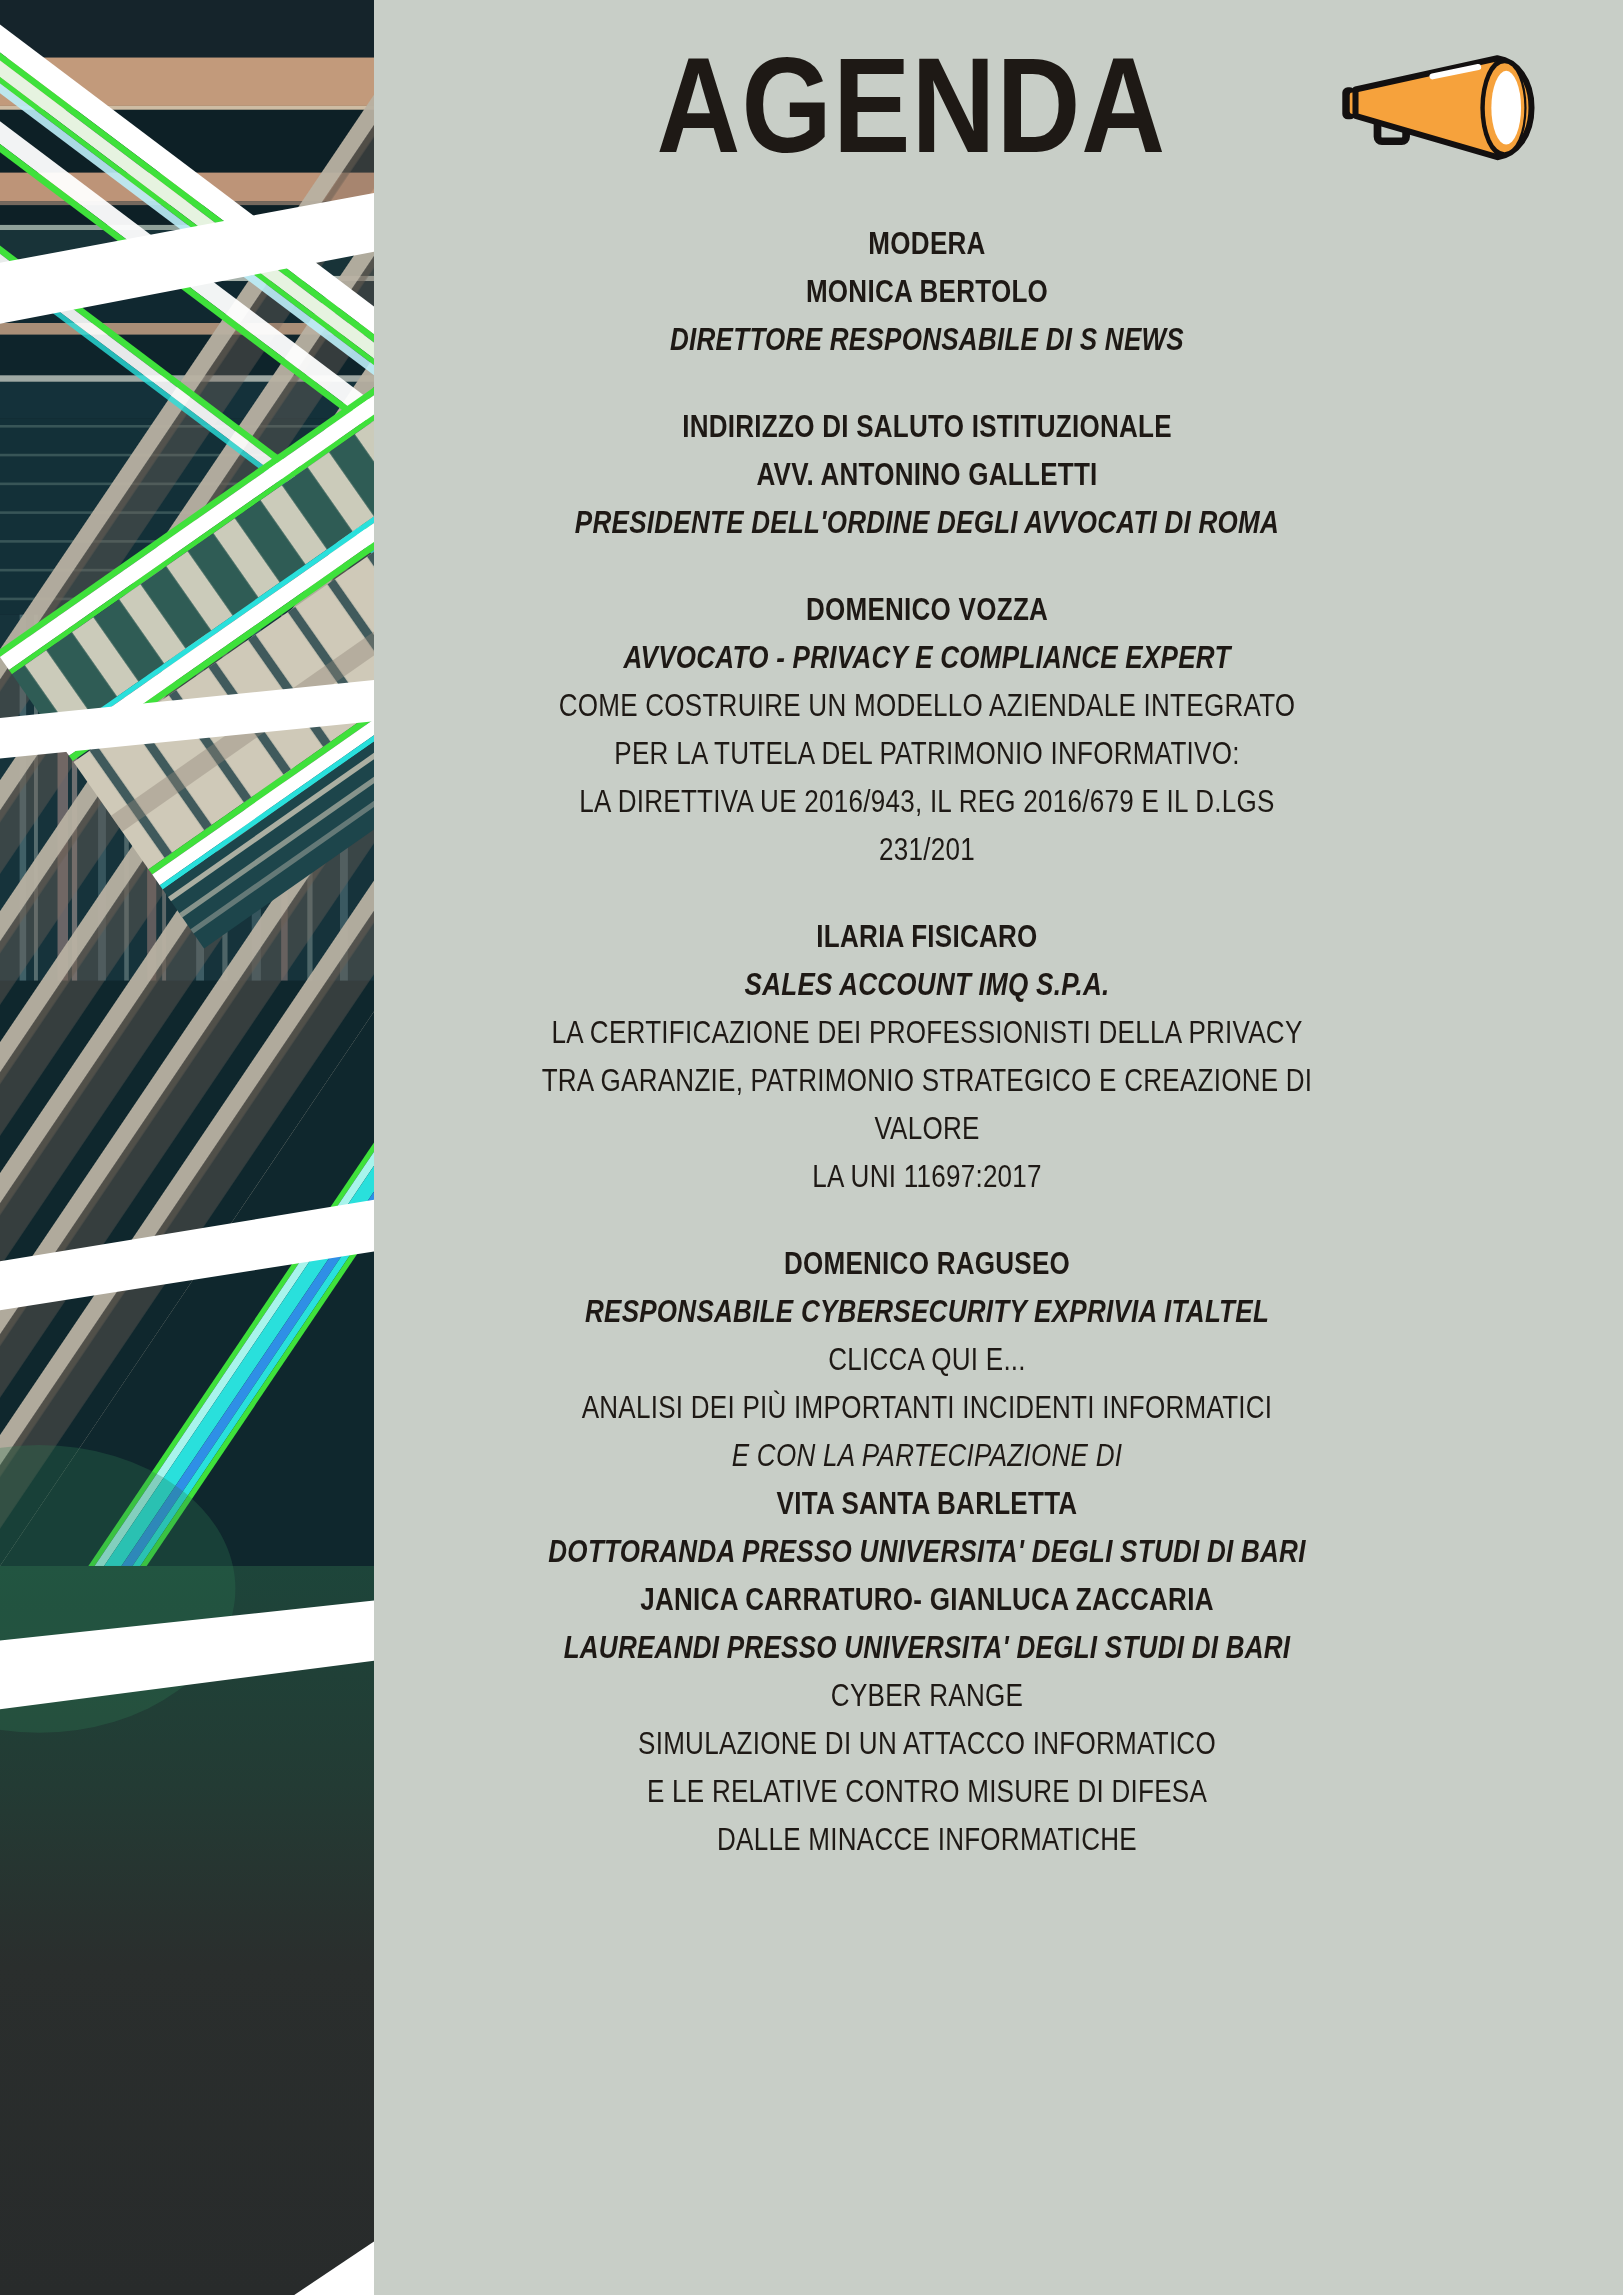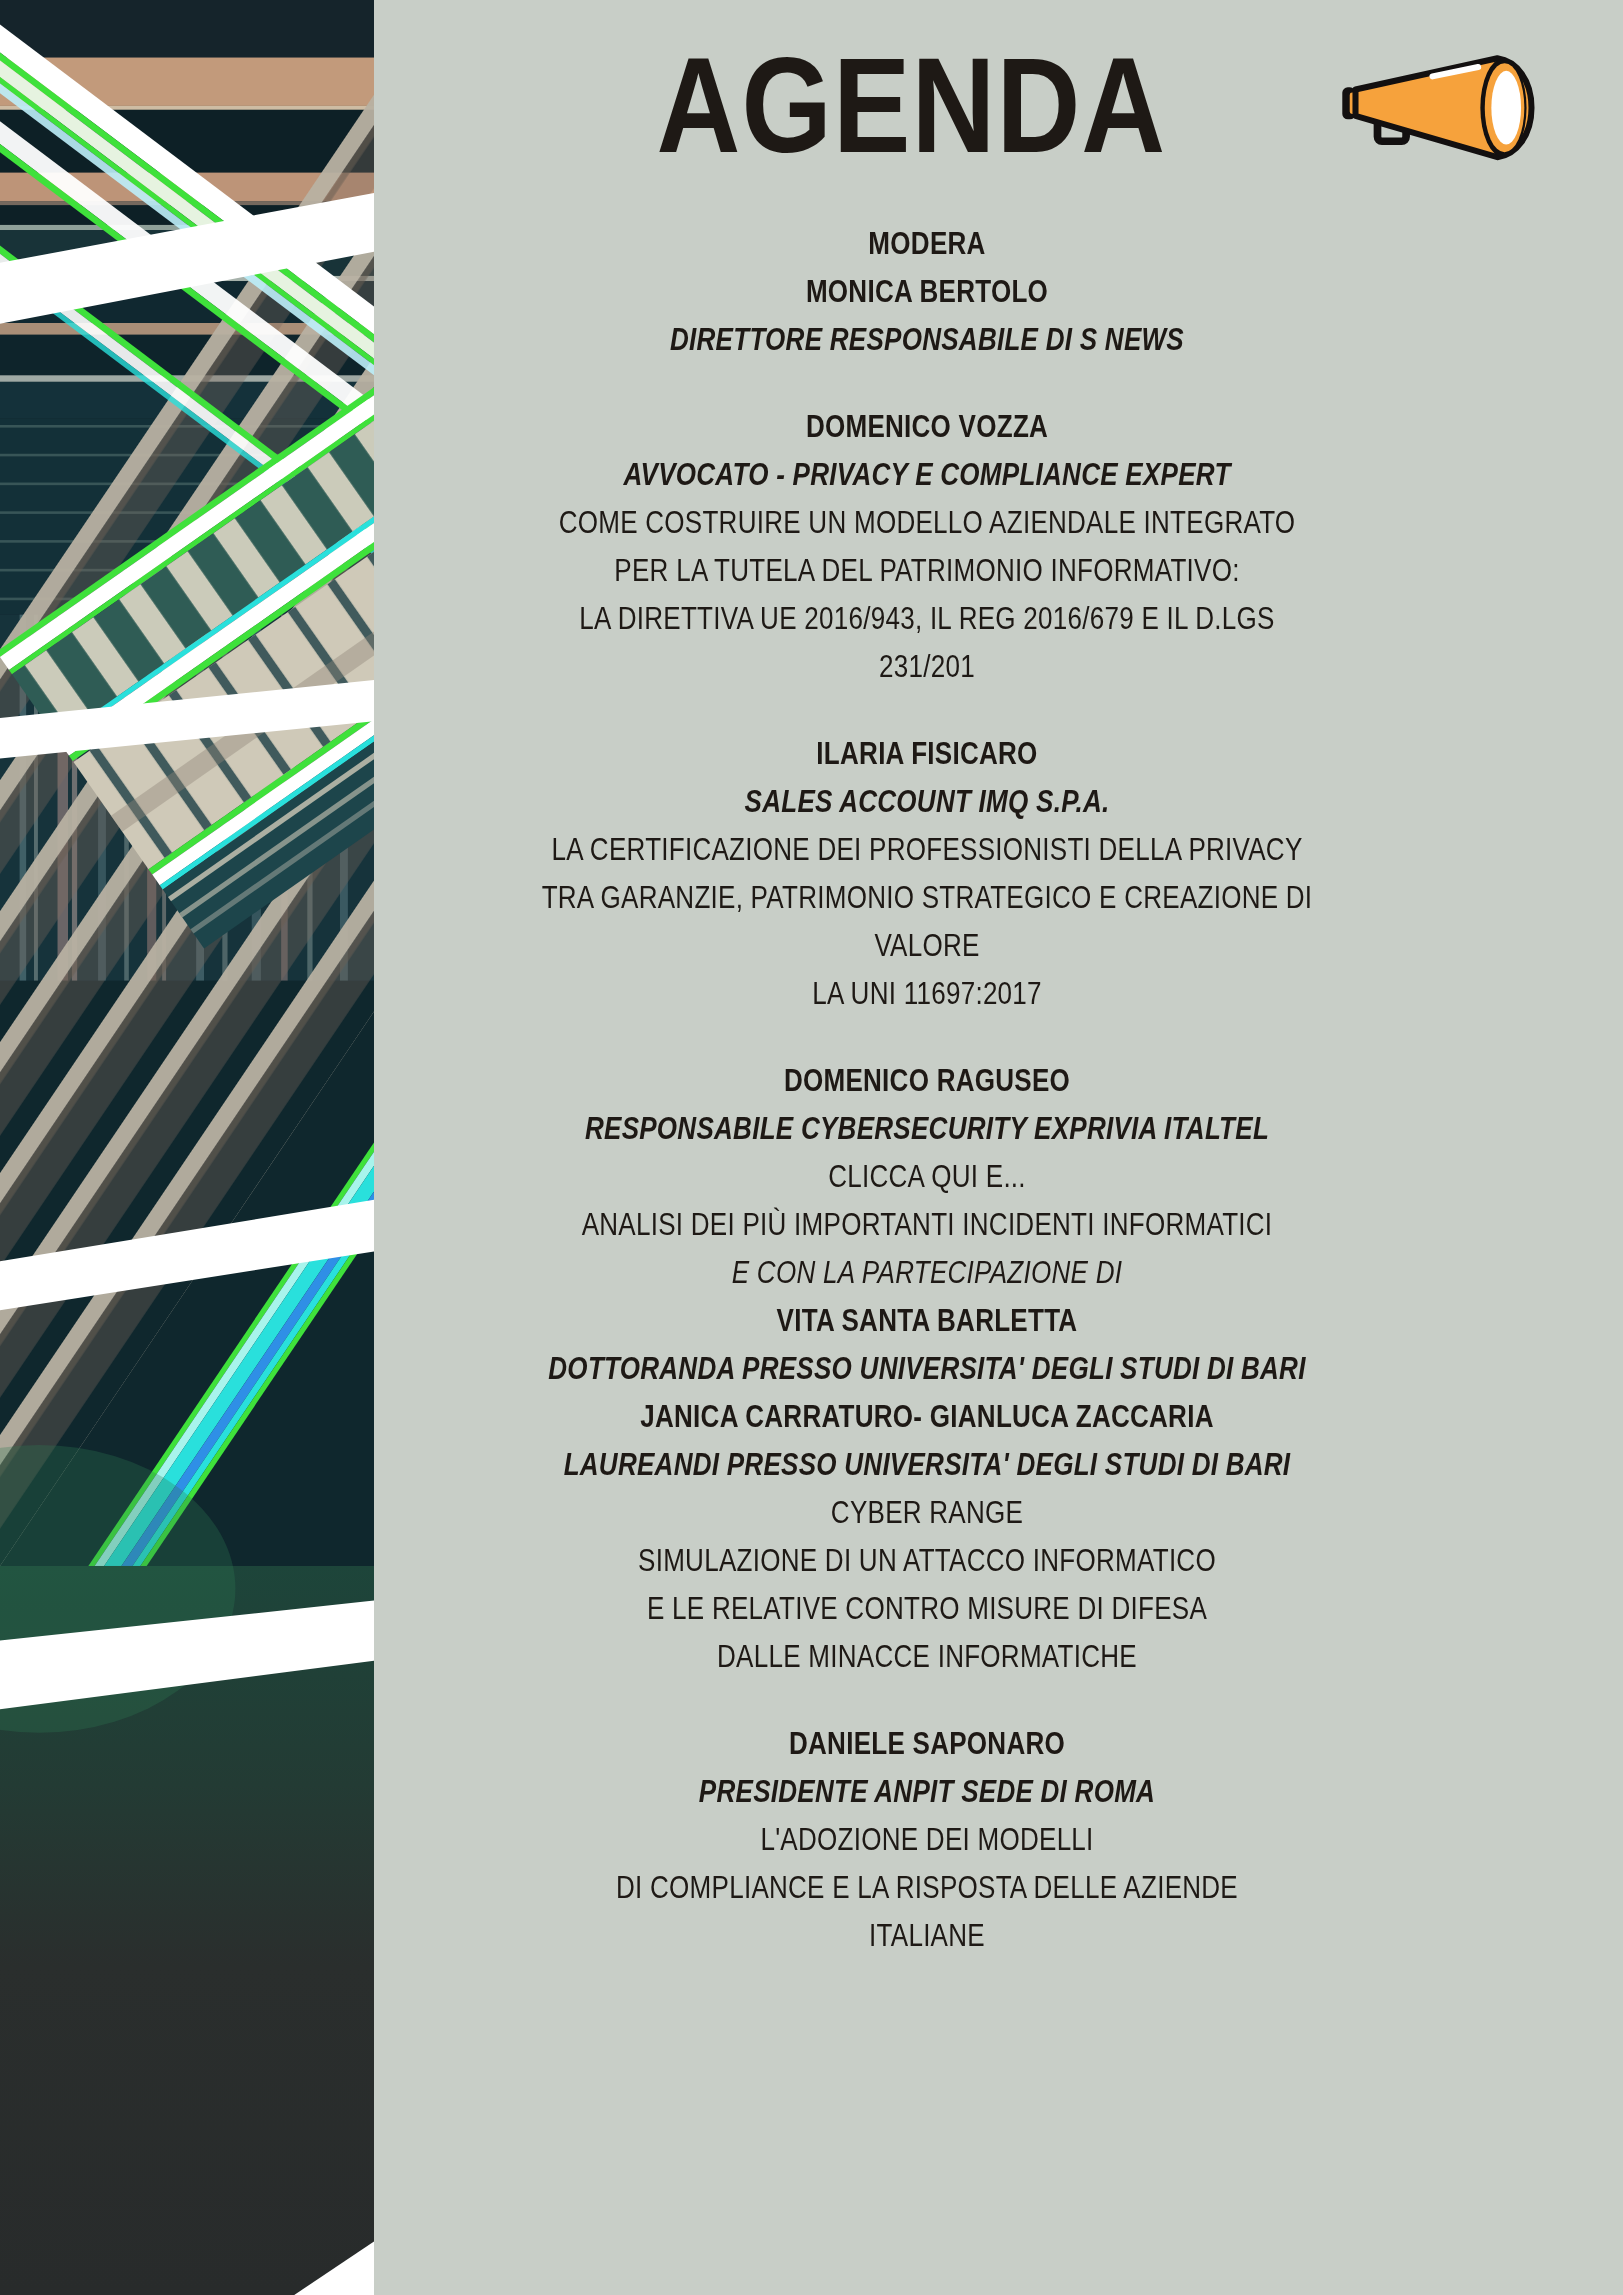--- a/index.html
+++ b/index.html
@@ -188,20 +188,25 @@
       </svg>
     </div>
 
     <div class="sections">
         <section class="agenda-section">
           <div class="line bold">MODERA</div>
           <div class="line bold">MONICA BERTOLO</div>
           <div class="line bold-italic">DIRETTORE RESPONSABILE DI S NEWS</div>
         </section>
         <section class="agenda-section">
+          <div class="line bold">INDIRIZZO DI SALUTO ISTITUZIONALE</div>
+          <div class="line bold">AVV. ANTONINO GALLETTI</div>
+          <div class="line bold-italic">PRESIDENTE DELL'ORDINE DEGLI AVVOCATI DI ROMA</div>
+        </section>
+        <section class="agenda-section">
           <div class="line bold">DOMENICO VOZZA</div>
           <div class="line bold-italic">AVVOCATO - PRIVACY E COMPLIANCE EXPERT</div>
           <div class="line regular">COME COSTRUIRE UN MODELLO AZIENDALE INTEGRATO</div>
           <div class="line regular">PER LA TUTELA DEL PATRIMONIO INFORMATIVO:</div>
           <div class="line regular">LA DIRETTIVA UE 2016/943, IL REG 2016/679 E IL D.LGS</div>
           <div class="line regular">231/201</div>
         </section>
         <section class="agenda-section">
           <div class="line bold">ILARIA FISICARO</div>
           <div class="line bold-italic">SALES ACCOUNT IMQ S.P.A.</div>
@@ -218,23 +223,16 @@
           <div class="line italic">E CON LA PARTECIPAZIONE DI</div>
           <div class="line bold">VITA SANTA BARLETTA</div>
           <div class="line bold-italic">DOTTORANDA PRESSO UNIVERSITA' DEGLI STUDI DI BARI</div>
           <div class="line bold">JANICA CARRATURO- GIANLUCA ZACCARIA</div>
           <div class="line bold-italic">LAUREANDI PRESSO UNIVERSITA' DEGLI STUDI DI BARI</div>
           <div class="line regular">CYBER RANGE</div>
           <div class="line regular">SIMULAZIONE DI UN ATTACCO INFORMATICO</div>
           <div class="line regular">E LE RELATIVE CONTRO MISURE DI DIFESA</div>
           <div class="line regular">DALLE MINACCE INFORMATICHE</div>
         </section>
-        <section class="agenda-section">
-          <div class="line bold">DANIELE SAPONARO</div>
-          <div class="line bold-italic">PRESIDENTE ANPIT SEDE DI ROMA</div>
-          <div class="line regular">L'ADOZIONE DEI MODELLI</div>
-          <div class="line regular">DI COMPLIANCE E LA RISPOSTA DELLE AZIENDE</div>
-          <div class="line regular">ITALIANE</div>
-        </section>
       </div>
   </div>
 </div>
 
 
 </body></html>

